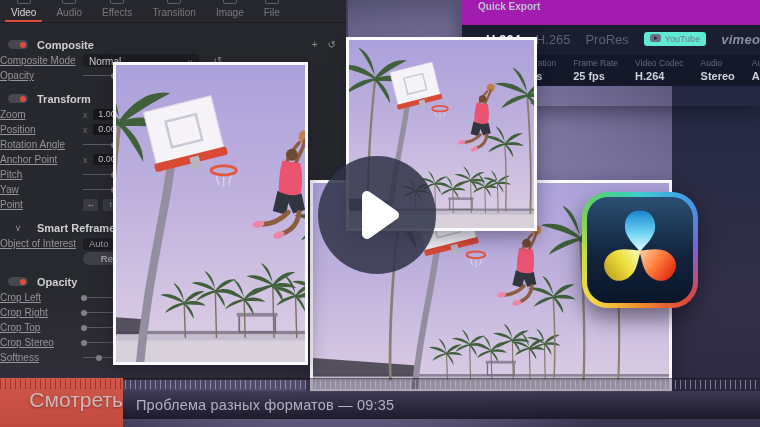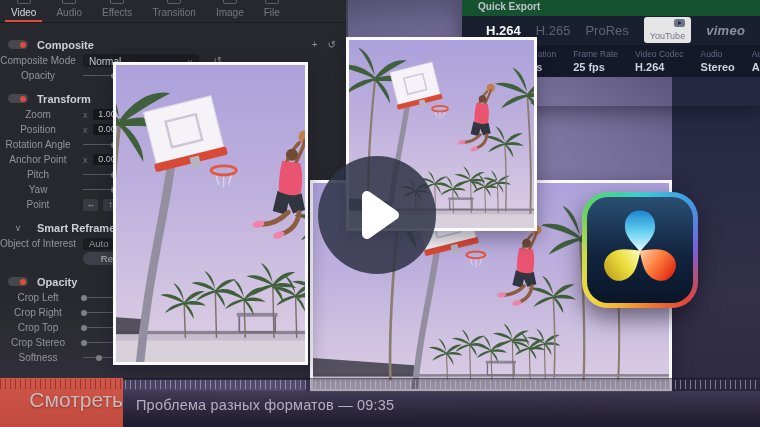--- a/index.html
+++ b/index.html
@@ -22,22 +22,22 @@
   .tabs{display:flex;align-items:flex-end;height:22px;padding-left:4px;gap:6px;
     border-bottom:1px solid rgba(0,0,0,.28);}
   .tab{position:relative;display:flex;flex-direction:column;align-items:center;
     font-size:10px;color:#77787e;padding:0 7px 4px;cursor:pointer;}
   .tab .ticon{width:12px;height:7px;border:1px solid rgba(185,188,198,.38);border-radius:2px;
     margin:-3px 0 3px;}
   .tab.active{color:#d9dadd;}
   .tab.active::after{content:"";position:absolute;left:1px;right:1px;bottom:0;height:2px;background:#e0493c;}
   .rows{padding-top:5px;}
   .row{display:flex;align-items:center;height:13px;margin:2px 0;font-size:10px;}
-  .row .lbl{width:76px;text-align:center;margin-right:7px;color:#94959a;
-    white-space:nowrap;overflow:hidden;}
+  .row .lbl{width:76px;text-align:left;margin-right:7px;color:#94959a;
+    white-space:nowrap;overflow:hidden;text-decoration:underline;}
   .row.section{height:15px;margin-top:9px;font-size:11px;color:#d2d3d6;}
   .row.section .slbl{font-weight:bold;color:#cfd0d3;}
   .toggle{position:relative;width:20px;height:9px;border-radius:5px;background:#47484e;
     margin:0 9px 0 8px;cursor:pointer;}
   .toggle .dot{position:absolute;right:2px;top:1.5px;width:6px;height:6px;border-radius:50%;background:#e0493c;}
   .chev{width:20px;margin:0 9px 0 8px;text-align:center;color:#8f9095;font-size:9px;cursor:pointer;}
   .sicons{margin-left:auto;margin-right:10px;display:flex;gap:10px;color:#8f9095;font-size:10px;}
   .sicons span{cursor:pointer;}
   .valbox{width:34px;height:11px;background:#17181c;border-radius:2px;color:#cfd0d4;
     font-size:9px;line-height:11px;text-align:center;cursor:text;}
@@ -55,27 +55,27 @@
   .rfbtn{margin-left:83px;width:72px;height:13px;background:#3f4049;border:0;border-radius:7px;
     color:#c3c4c8;font-size:9.5px;cursor:pointer;font-family:inherit;}
   .flipbtn{width:15px;height:12px;background:#3a3b42;border:0;border-radius:2px;color:#b9babf;
     font-size:8px;margin-right:5px;cursor:pointer;font-family:inherit;line-height:12px;padding:0;}
   .ckbox{width:9px;height:9px;border:1px solid #5c5d63;border-radius:2px;margin:0 6px 0 83px;cursor:pointer;}
   .cklbl{color:#94959a;white-space:nowrap;}
 
   
   .dialog{position:absolute;left:462px;top:0;width:298px;height:106px;
     border-radius:0 0 0 6px;box-shadow:0 6px 18px rgba(10,8,20,.4);}
-  .dlg-title{height:16px;background:#14532d;color:#bfc3cf;font-size:10px;font-weight:bold;
+  .dlg-title{height:25px;background:#a21caf;color:#bfc3cf;font-size:10px;font-weight:bold;
     line-height:13px;padding-left:16px;}
   .formats{display:flex;align-items:center;height:28px;background:#1a1f30;gap:15px;padding:0 10px 0 24px;}
   .fmt{font-size:13px;color:#5d6377;cursor:pointer;white-space:nowrap;}
   .fmt.active{color:#fff;font-weight:bold;}
-  .ytbadge{display:flex;align-items:flex-end;gap:4px;background:#e5e5e5;border-radius:3px;
-    padding:2px 6px;cursor:pointer;flex-direction:column;}
+  .ytbadge{display:flex;align-items:flex-start;gap:4px;background:#5eead4;border-radius:3px;
+    padding:2px 6px;cursor:pointer;}
   .ytplay{width:11px;height:8px;background:#6e7488;border-radius:2.5px;position:relative;}
   .ytplay::after{content:"";position:absolute;left:4px;top:2px;border-left:4px solid #262b3b;
     border-top:2px solid transparent;border-bottom:2px solid transparent;}
   .ytbadge span{font-size:9px;color:#717788;}
   .vimeo{font-size:13px;font-weight:bold;letter-spacing:.3px;color:#8a90a2;font-style:italic;cursor:pointer;}
   .settings{display:flex;height:33px;background:#141829;padding:4px 0 0 62px;gap:17px;
     border-top:1px solid rgba(255,255,255,.04);box-sizing:border-box;}
   .set{display:flex;flex-direction:column;white-space:nowrap;}
   .set .sl{font-size:8.5px;color:#636a80;margin-bottom:2px;}
   .set .sv{font-size:11px;color:#ced3de;font-weight:bold;}
@@ -101,21 +101,21 @@
   .logo .inner{position:absolute;inset:5px;border-radius:21px;
     background:linear-gradient(180deg,#2a4f72 0%,#12243e 55%,#0a1629 100%);}
   .logo svg{position:absolute;inset:0;}
 
   
   .bottombar{position:absolute;left:0;top:378px;width:760px;height:49px;z-index:6;}
   .ruler{position:absolute;left:0;top:0;width:100%;height:13px;background:rgba(40,34,58,.38);
     border-top:1px solid rgba(0,0,0,.3);box-sizing:border-box;}
   .ruler::after{content:"";position:absolute;inset:1px 0 2px 0;
     background:repeating-linear-gradient(90deg, rgba(198,188,214,.55) 0 1px, transparent 1px 5px);}
-  .captionrow{position:absolute;left:0;top:13px;width:100%;height:36px;
+  .captionrow{position:absolute;left:0;top:13px;width:100%;height:28px;
     background:linear-gradient(180deg, rgba(63,57,84,.94) 0%, rgba(42,38,60,.96) 55%, #1e1b2c 100%);}
   .caption{position:absolute;left:136px;top:6px;font-size:14.5px;color:#b5afc2;letter-spacing:.2px;}
   .watch{position:absolute;left:0;top:0;width:123px;height:49px;
     background:linear-gradient(180deg,#d0574a 0%,#c14a3e 100%);text-align:right;cursor:pointer;}
   .watch::before{content:"";position:absolute;left:0;top:1px;width:100%;height:10px;
     background:repeating-linear-gradient(90deg, rgba(110,20,16,.5) 0 1px, transparent 1px 5px);}
   .watch span{display:inline-block;margin-top:10px;font-size:21px;color:#ccbabd;
     text-shadow:0 1px 2px rgba(95,22,16,.55);}
 </style>
 </head>

